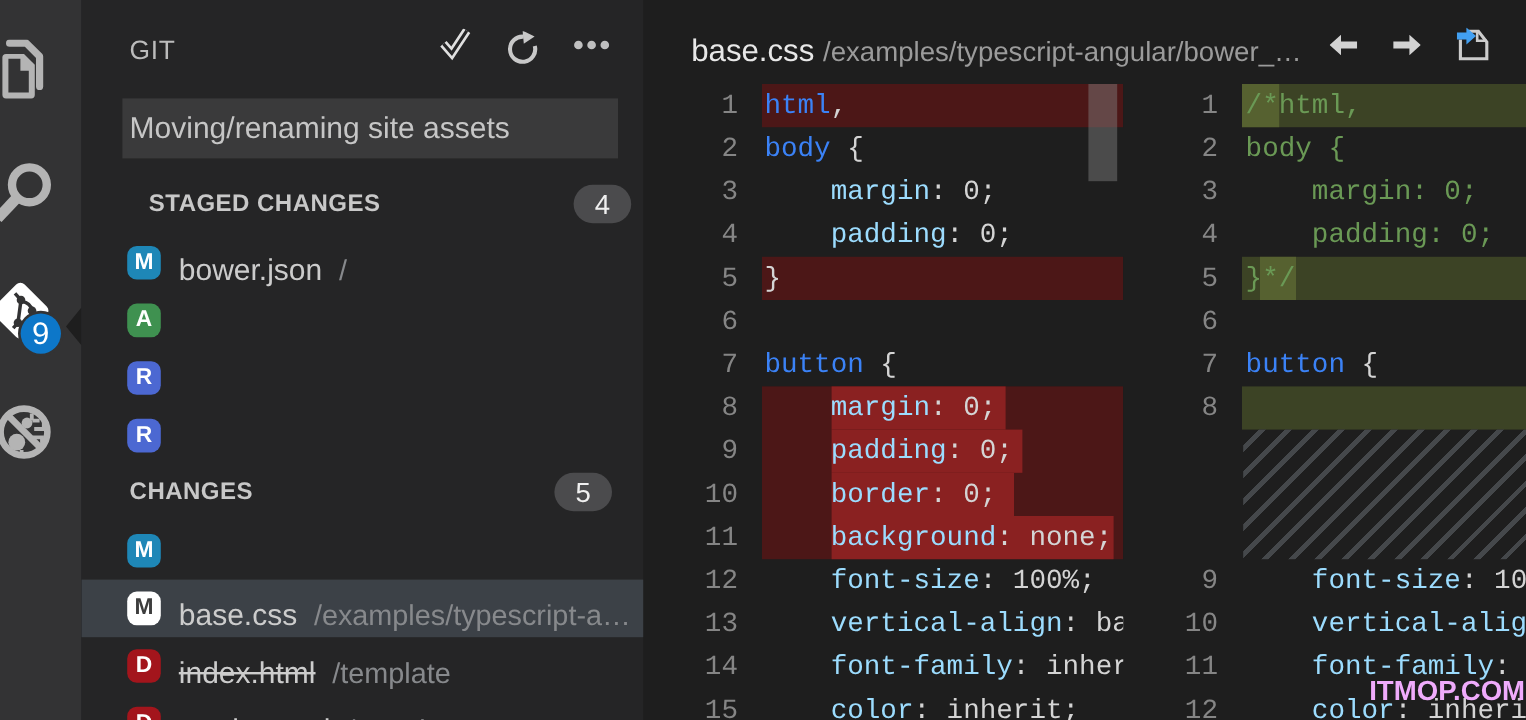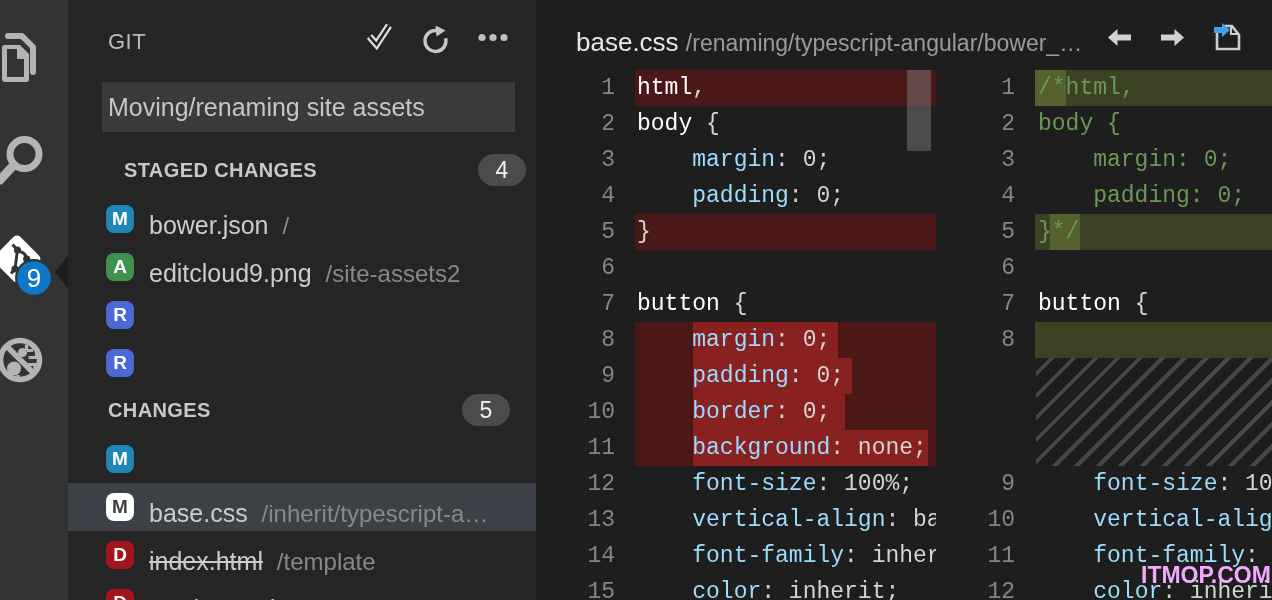--- a/index.html
+++ b/index.html
@@ -1,21 +1,21 @@
 <!DOCTYPE html>
 <html><head>
 <meta charset="utf-8">
 <style>
   * { margin:0; padding:0; box-sizing:border-box; }
   html,body { width:1272px; height:600px; overflow:hidden; background:#1e1e1e; }
   body { font-family:"Liberation Sans", sans-serif; position:relative; }
   .abs { position:absolute; }
   .mono { font-family:"Liberation Mono", monospace; font-size:23px; line-height:36px; white-space:pre; }
   .num { font-family:"Liberation Mono", monospace; font-size:23px; line-height:36px; color:#858585; text-align:right; white-space:pre; }
-  .gold { color:#ffffff; } .wht { color:#d4d4d4; } .blu { color:#9cdcfe; } .grn { color:#6a9955; }
+  .gold { color:#3b82f6; } .wht { color:#d4d4d4; } .blu { color:#9cdcfe; } .grn { color:#6a9955; }
   .badge { position:absolute; left:106px; width:28px; height:28px; border-radius:8px; color:#fff;
            font-size:19px; font-weight:bold; text-align:center; line-height:28px; }
   .fname { position:absolute; left:149px; top:0; height:48px; line-height:60px; font-size:25px; color:#cccccc; white-space:pre; }
   .fpath { color:#87898c; font-size:24px; }
   .row { position:absolute; left:0; width:468px; height:48px; }
   .pill { position:absolute; width:48px; height:32px; border-radius:16px; background:#4b4b4d; color:#f0f0f0;
           font-size:23px; text-align:center; line-height:32px; }
   .hdr { position:absolute; left:108px; font-size:20px; font-weight:bold; color:#c8c8c8; letter-spacing:0.4px; }
 </style>
 </head>
@@ -83,50 +83,49 @@
 <div class="row" style="left:68px; top:147px;margin-left:16px;">
   <div class="hdr" style="top:12px; left:40px;">STAGED CHANGES</div>
   <div class="pill" style="left:394px; top:7px;">4</div>
 </div>
 <div class="row" style="left:68px; top:195px;">
   <div class="badge" style="top:10px; left:38px; background:#1e87b7;">M</div>
   <div class="fname" style="left:81px;">bower.json  <span class="fpath">/</span></div>
 </div>
 <div class="row" style="left:68px; top:243px;">
   <div class="badge" style="top:10px; left:38px; background:#3f9150;">A</div>
-  <div class="fname" style="left:81px;">editcloud9.png  <span class="fpath">/site-assets2</span></div>
 </div>
 <div class="row" style="left:68px; top:291px;">
   <div class="badge" style="top:10px; left:38px; background:#4c68d2;">R</div>
 </div>
 <div class="row" style="left:68px; top:339px;">
   <div class="badge" style="top:10px; left:38px; background:#4c68d2;">R</div>
 </div>
 
 <div class="row" style="left:68px; top:387px;">
   <div class="hdr" style="top:12px; left:40px;">CHANGES</div>
   <div class="pill" style="left:394px; top:7px;">5</div>
 </div>
 <div class="row" style="left:68px; top:435px;">
   <div class="badge" style="top:10px; left:38px; background:#1e87b7;">M</div>
 </div>
 <div class="row" style="left:68px; top:483px; background:#3c4147;">
   <div class="badge" style="top:10px; left:38px; background:#ffffff; color:#3d3d3d;">M</div>
-  <div class="fname" style="left:81px;">base.css  <span class="fpath">/inherit/typescript-a…</span></div>
+  <div class="fname" style="left:81px;">base.css  <span class="fpath">/examples/typescript-a…</span></div>
 </div>
 <div class="row" style="left:68px; top:531px;">
   <div class="badge" style="top:10px; left:38px; background:#a3151c;">D</div>
   <div class="fname" style="left:81px;"><span style="text-decoration:line-through;">index.html</span>  <span class="fpath">/template</span></div>
 </div>
 <div class="row" style="left:68px; top:579px;">
   <div class="badge" style="top:10px; left:38px; background:#a3151c;">D</div>
   <div class="fname" style="left:81px;"><span style="text-decoration:line-through;">readme.md</span>  <span class="fpath">/template</span></div>
 </div>
 
-<div class="abs" style="left:576px; top:27px; font-size:26px; color:#e8e8e8;">base.css&nbsp;<span style="font-size:23px; color:#9b9b9b;">/renaming/typescript-angular/bower_…</span></div>
+<div class="abs" style="left:576px; top:27px; font-size:26px; color:#e8e8e8;">base.css&nbsp;<span style="font-size:23px; color:#9b9b9b;">/examples/typescript-angular/bower_…</span></div>
 
 <svg class="abs" style="left:1108px; top:29px;" width="23" height="17" viewBox="0 0 23 17">
   <path d="M9.5 0 L9.5 5.5 L23 5.5 L23 11.5 L9.5 11.5 L9.5 17 L0 8.5 Z" fill="#d2d2d2"></path>
 </svg>
 <svg class="abs" style="left:1161px; top:29px;" width="23" height="17" viewBox="0 0 23 17">
   <path d="M13.5 0 L13.5 5.5 L0 5.5 L0 11.5 L13.5 11.5 L13.5 17 L23 8.5 Z" fill="#d2d2d2"></path>
 </svg>
 
 <svg class="abs" style="left:1214px; top:23px;" width="28" height="28" viewBox="0 0 28 28">
   <path d="M3 10 L3 26 L25 26 L25 12 L18 3 L10 3" fill="none" stroke="#cccccc" stroke-width="2.6"></path>

